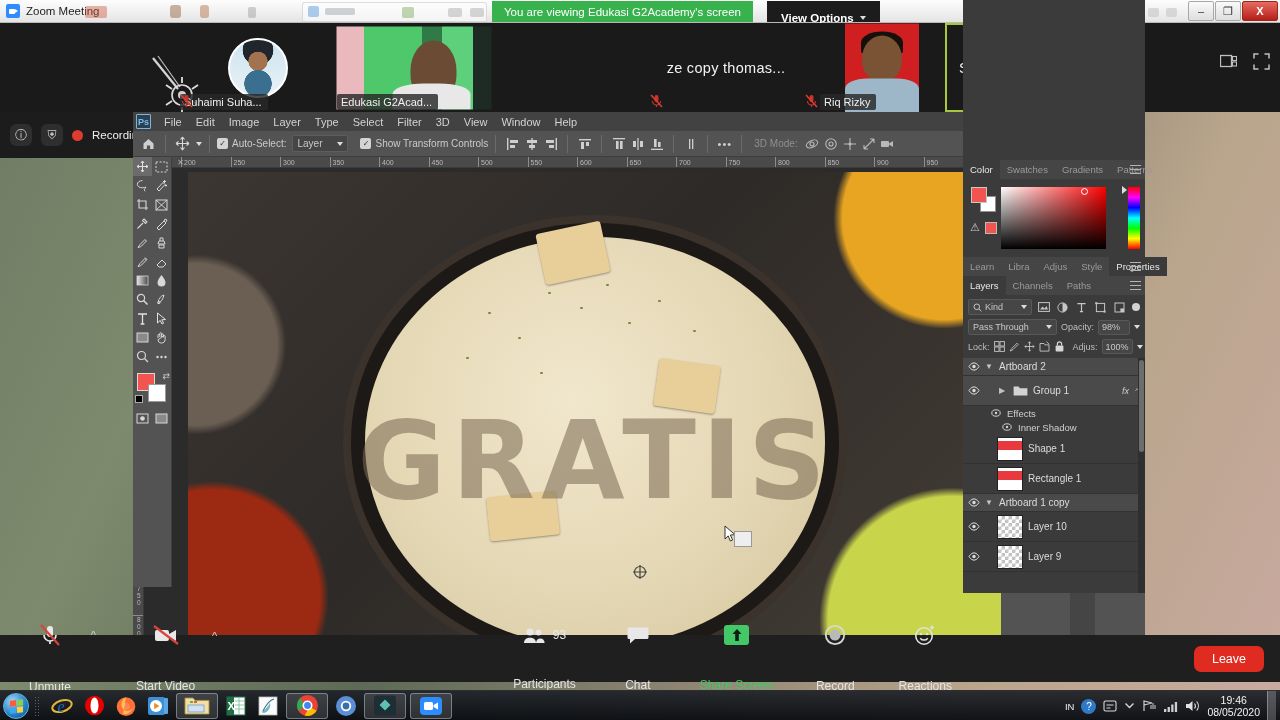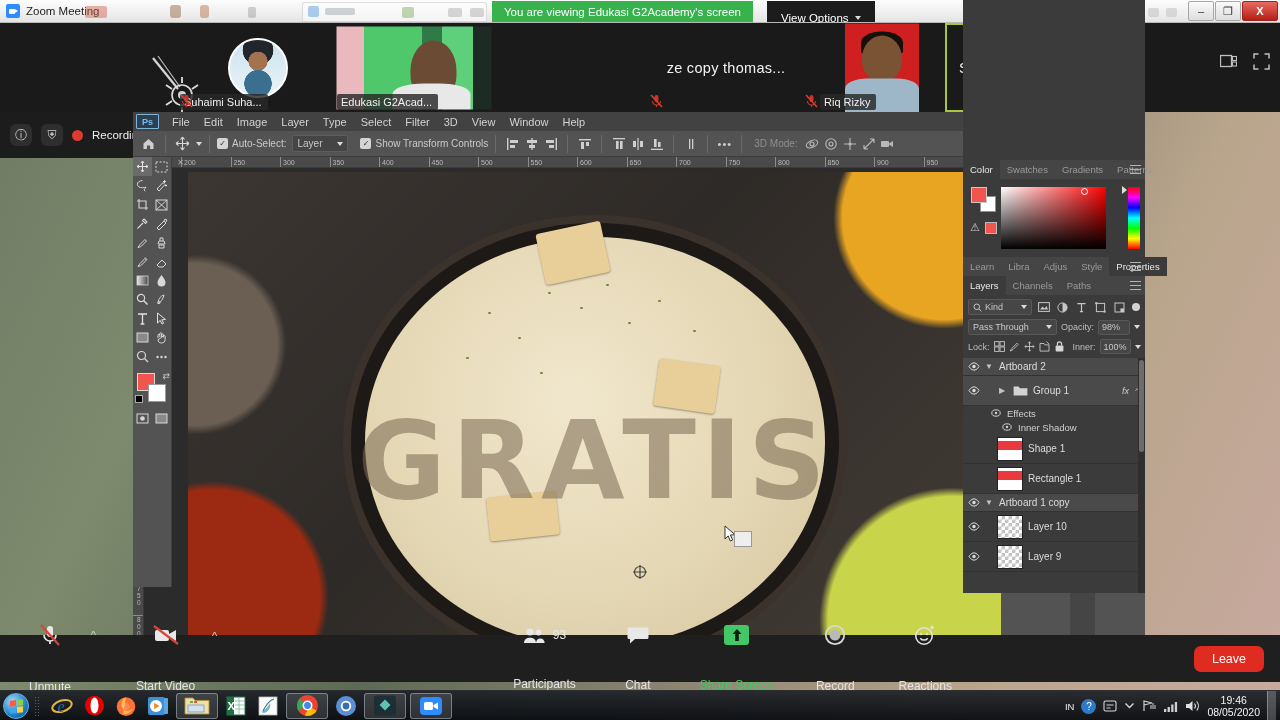--- a/index.html
+++ b/index.html
@@ -53,20 +53,21 @@
     position: absolute; left: 492px; top: 1px; height: 21px;
     background: #37b24d; color: #fff; font-size: 11.5px;
     display: flex; align-items: center; padding: 0 12px; white-space: nowrap;
     font-weight: 400;
   }
   .viewoptions {
     position: absolute; left: 767px; top: 1px; height: 21px;
     background: #1c1c1c; color: #fff; font-size: 11.5px;
     display: flex; align-items: center; gap: 6px; padding: 12px 14px 0 14px;
     white-space: nowrap;
+    font-weight: bold;
   }
   .caret-d { width: 0; height: 0; border-left: 3.5px solid transparent;
     border-right: 3.5px solid transparent; border-top: 4px solid #dcdcdc; }
 
   .winbtns { position: absolute; right: 2px; top: 1px; display: flex; gap: 1px; align-items: center; }
   .winbtn {
     width: 26px; height: 20px; border: 1px solid #a8a8a8;
     background: linear-gradient(to bottom, #fafafa, #dedede);
     display: flex; align-items: center; justify-content: center;
     font-size: 11px; color: #333; border-radius: 2px;
@@ -169,21 +170,21 @@
   
   .ps {
     position: absolute; left: 133px; top: 112px; width: 1012px; height: 523px;
     background: #535353;
   }
   .ps-menubar {
     height: 19px; background: #424242; display: flex; align-items: center;
     padding-left: 3px; gap: 0;
   }
   .ps-logo {
-    width: 23px; height: 15px; background: #2d3f52; border: 1px solid #7fb5d8;
+    width: 15px; height: 15px; background: #2d3f52; border: 1px solid #7fb5d8;
     color: #6fc0ea; font-size: 9px; font-weight: bold;
     display: flex; align-items: center; justify-content: center; margin-right: 6px;
     border-radius: 1px; flex: none;
   }
   .ps-menu-item {
     color: #d2d2d2; font-size: 11px; padding: 2px 7px; white-space: nowrap;
   }
   .ps-optionbar {
     height: 26px; background: #535353; border-bottom: 1px solid #3d3d3d;
     display: flex; align-items: center; gap: 0; padding: 0 6px; position: relative;
@@ -1104,21 +1105,21 @@
               <path d="M7.4 0.5 10.3 3.4" stroke="#c6c6c6" stroke-width="0.9"></path>
             </svg>
           </div>
         <div class="lc-ico">
             <svg width="11" height="11" viewBox="0 0 11 11">
               <rect x="1.6" y="4.6" width="7.8" height="6" rx="1" fill="#d6d6d6"></rect>
               <path d="M3.4 4.6V3a2.1 2.1 0 0 1 4.2 0v1.6" fill="none" stroke="#d6d6d6" stroke-width="1.2"></path>
             </svg>
           </div>
         <span style="flex:1"></span>
-        <span class="lc-lbl">Inner:</span>
+        <span class="lc-lbl">Adjus:</span>
         <div class="lc-field" style="width:34px;">
           <span>100%</span>
         </div>
         <span class="caret-d"></span>
       </div>
     </div>
 
     <div class="layer-list" id="layer-list">
       <div class="layer-row group-hdr">
           <div class="eye">

